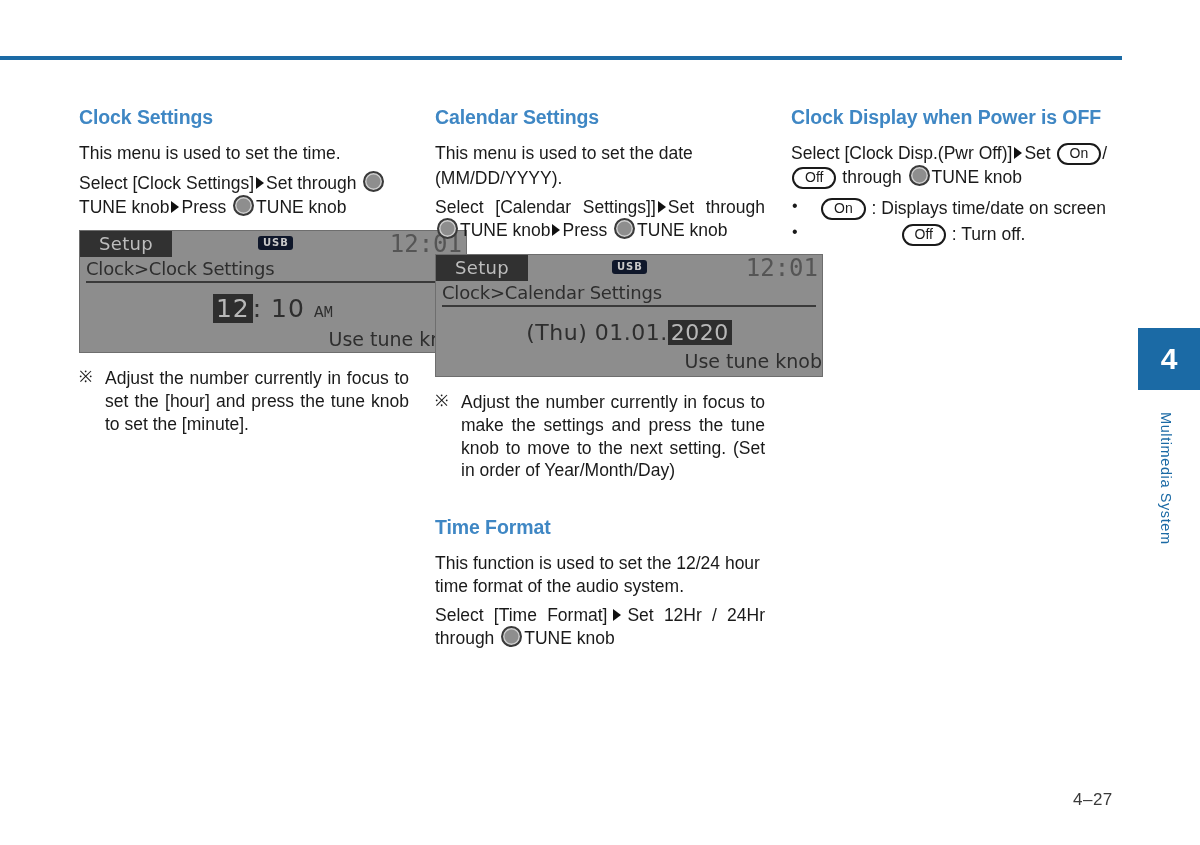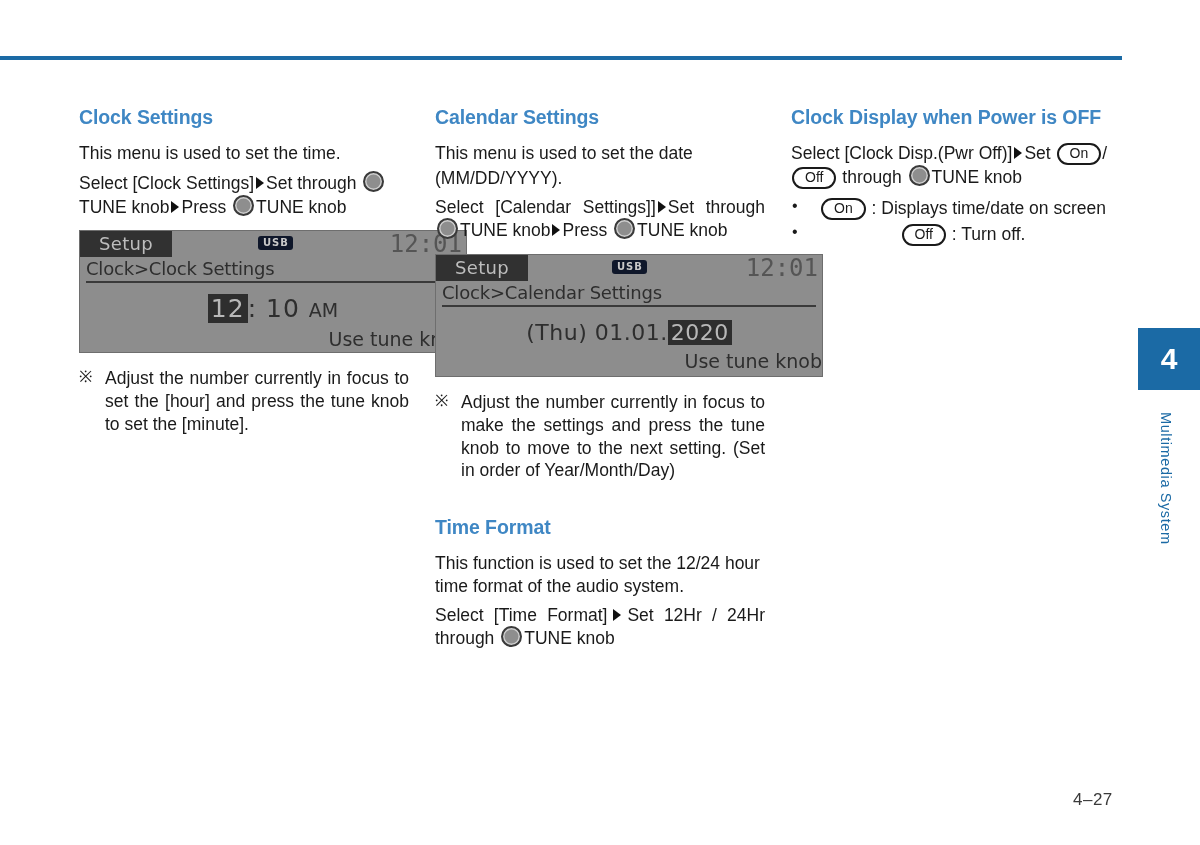--- a/index.html
+++ b/index.html
@@ -170,21 +170,21 @@
     color: #2e2e2e;
     font-size: 25px;
     letter-spacing: 1px;
     white-space: nowrap;
   }
   .lcd-value .hl {
     background: #2e2e2e;
     color: #b8b8b8;
     padding: 0 3px;
   }
-  .lcd-value .ampm { font-size: 19px; letter-spacing: 0; }
+  .lcd-value .ampm { font-size: 16px; letter-spacing: 0; font-family: Liberation Mono, monospace; }
   .lcd-hint {
     text-align: right;
     margin-top: 5px;
     color: #2e2e2e;
     font-size: 19px;
     letter-spacing: 0px;
   }
   .lcd.calendar .lcd-value { font-size: 22px; letter-spacing: 0.5px; margin-top: 13px; }
   .lcd.calendar .lcd-usb { left: 176px; }
 

